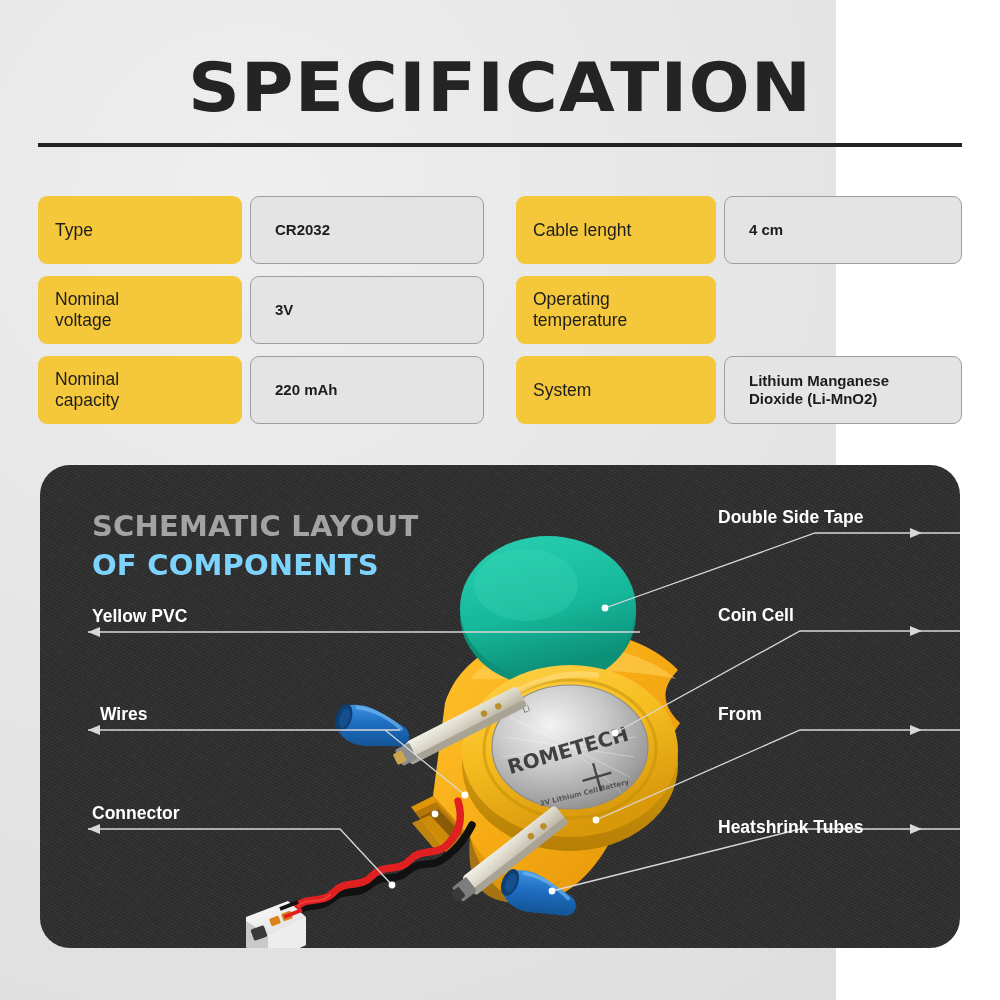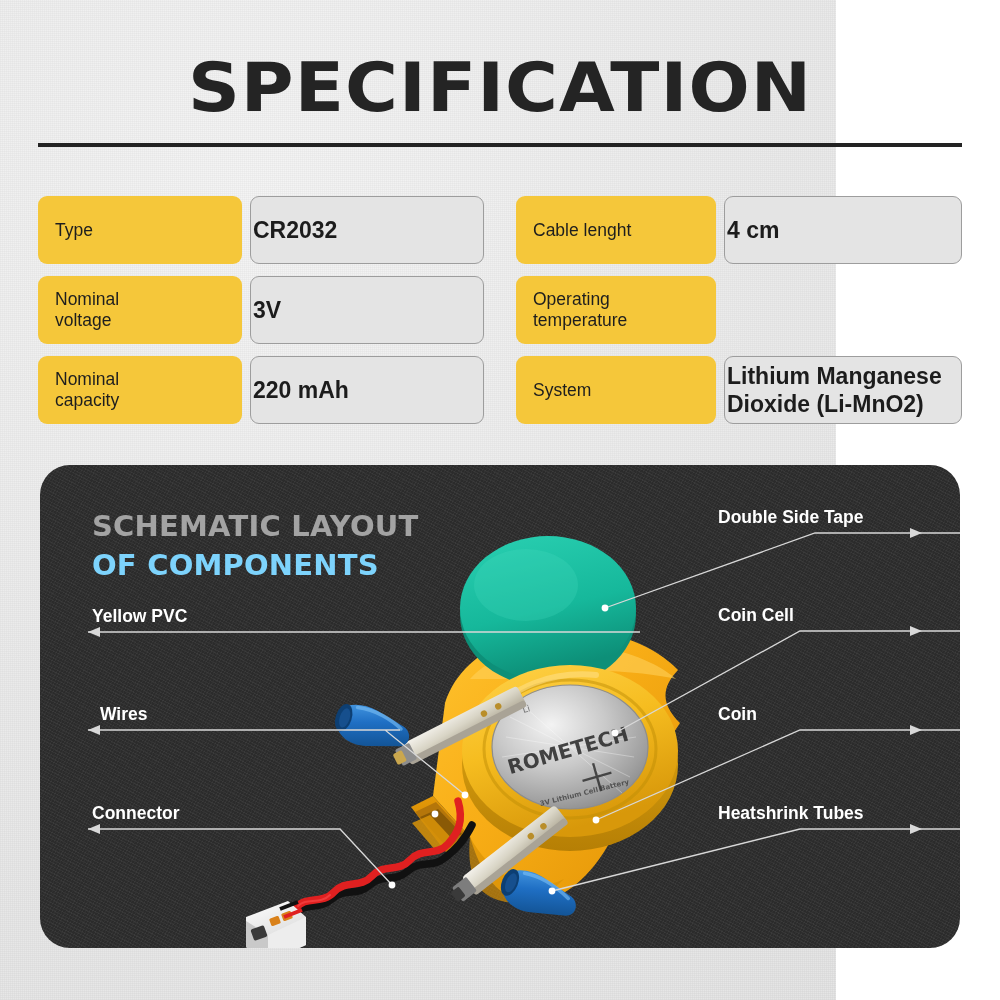--- a/index.html
+++ b/index.html
@@ -72,22 +72,22 @@
   }
   .spec-col.left  .spec-key { width: 204px; }
   .spec-col.right .spec-key { width: 200px; }
 
   .spec-val {
     position: absolute; top: 0; height: 68px;
     background: #e4e4e4;
     border: 1.5px solid #9d9d9d;
     border-radius: 9px;
     display: flex; align-items: center;
-    padding: 0 2px;
-    font-size: 23px;
+    padding: 0 24px;
+    font-size: 15px;
     font-weight: bold;
     line-height: 1.22;
     color: #1c1c1c;
     white-space: pre-line;
   }
   .spec-col.left  .spec-val { left: 212px; width: 234px; }
   .spec-col.right .spec-val { left: 208px; width: 238px; }
 
   
   #panel {
@@ -388,17 +388,17 @@
         <circle cx="352" cy="420" r="3.4"></circle>
       </g>
     </svg>
 
     <div class="callout" style="left:52px; top:141px;">Yellow PVC</div>
     <div class="callout" style="left:60px; top:239px;">Wires</div>
     <div class="callout" style="left:52px; top:338px;">Connector</div>
 
     <div class="callout" style="left:678px; top:42px;">Double Side Tape</div>
     <div class="callout" style="left:678px; top:140px;">Coin Cell</div>
-    <div class="callout" style="left:678px; top:239px;">Coin</div>
-    <div class="callout" style="left:678px; top:338px;">Heatshrink Tubes</div>
+    <div class="callout" style="left:678px; top:239px;">From</div>
+    <div class="callout" style="left:678px; top:352px;">Heatshrink Tubes</div>
 
   </div>
 </div>
 
 </body></html>

